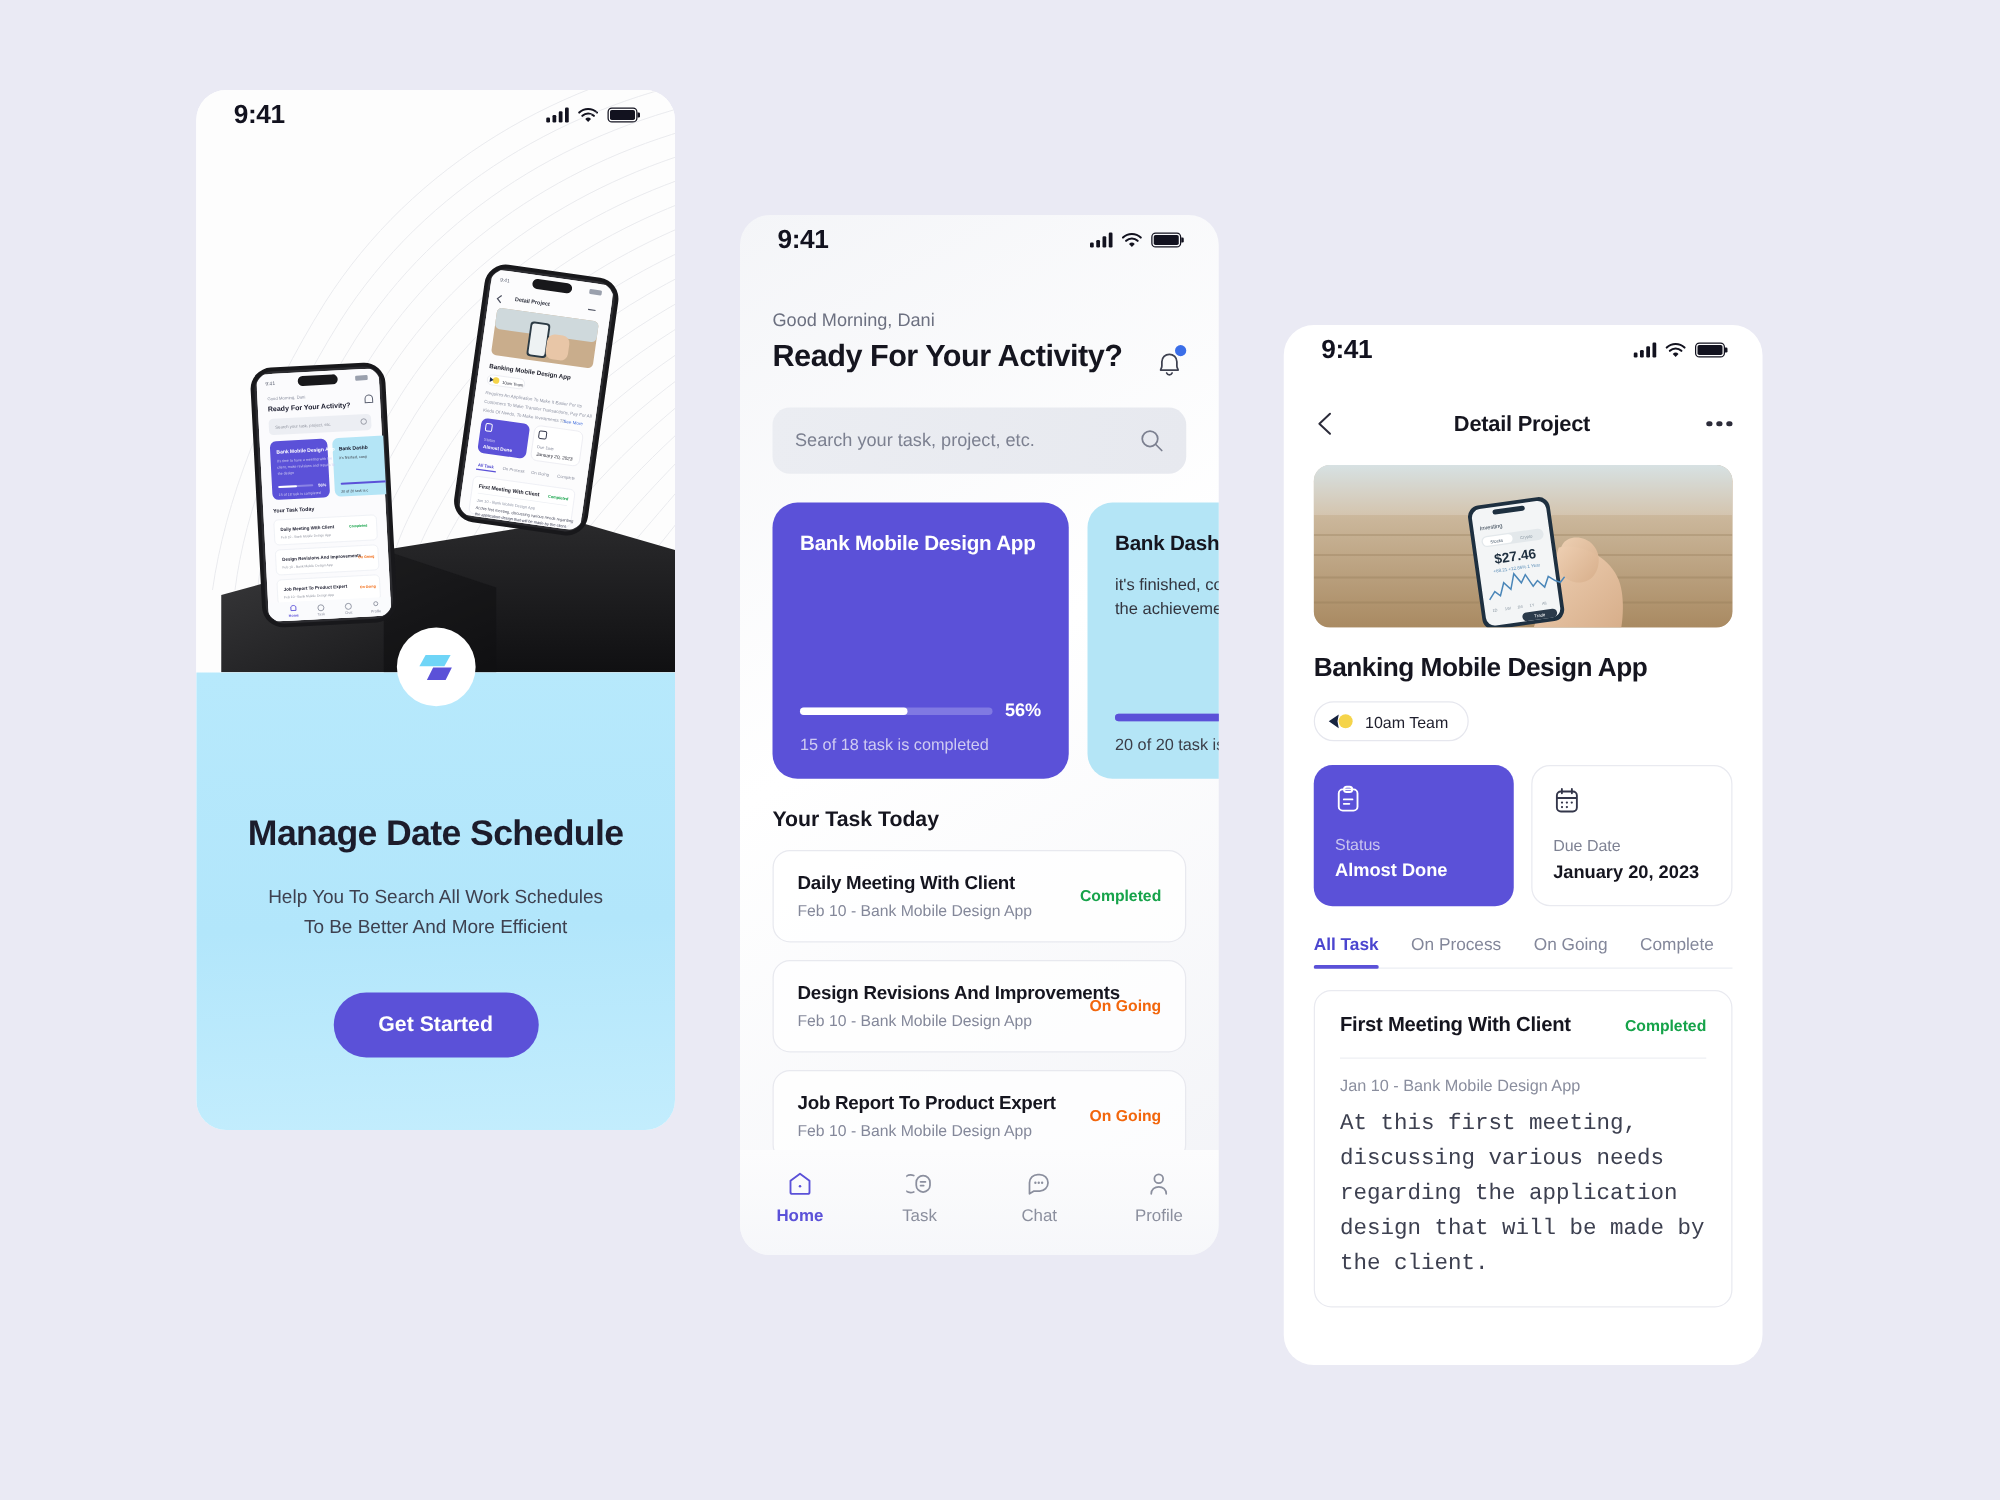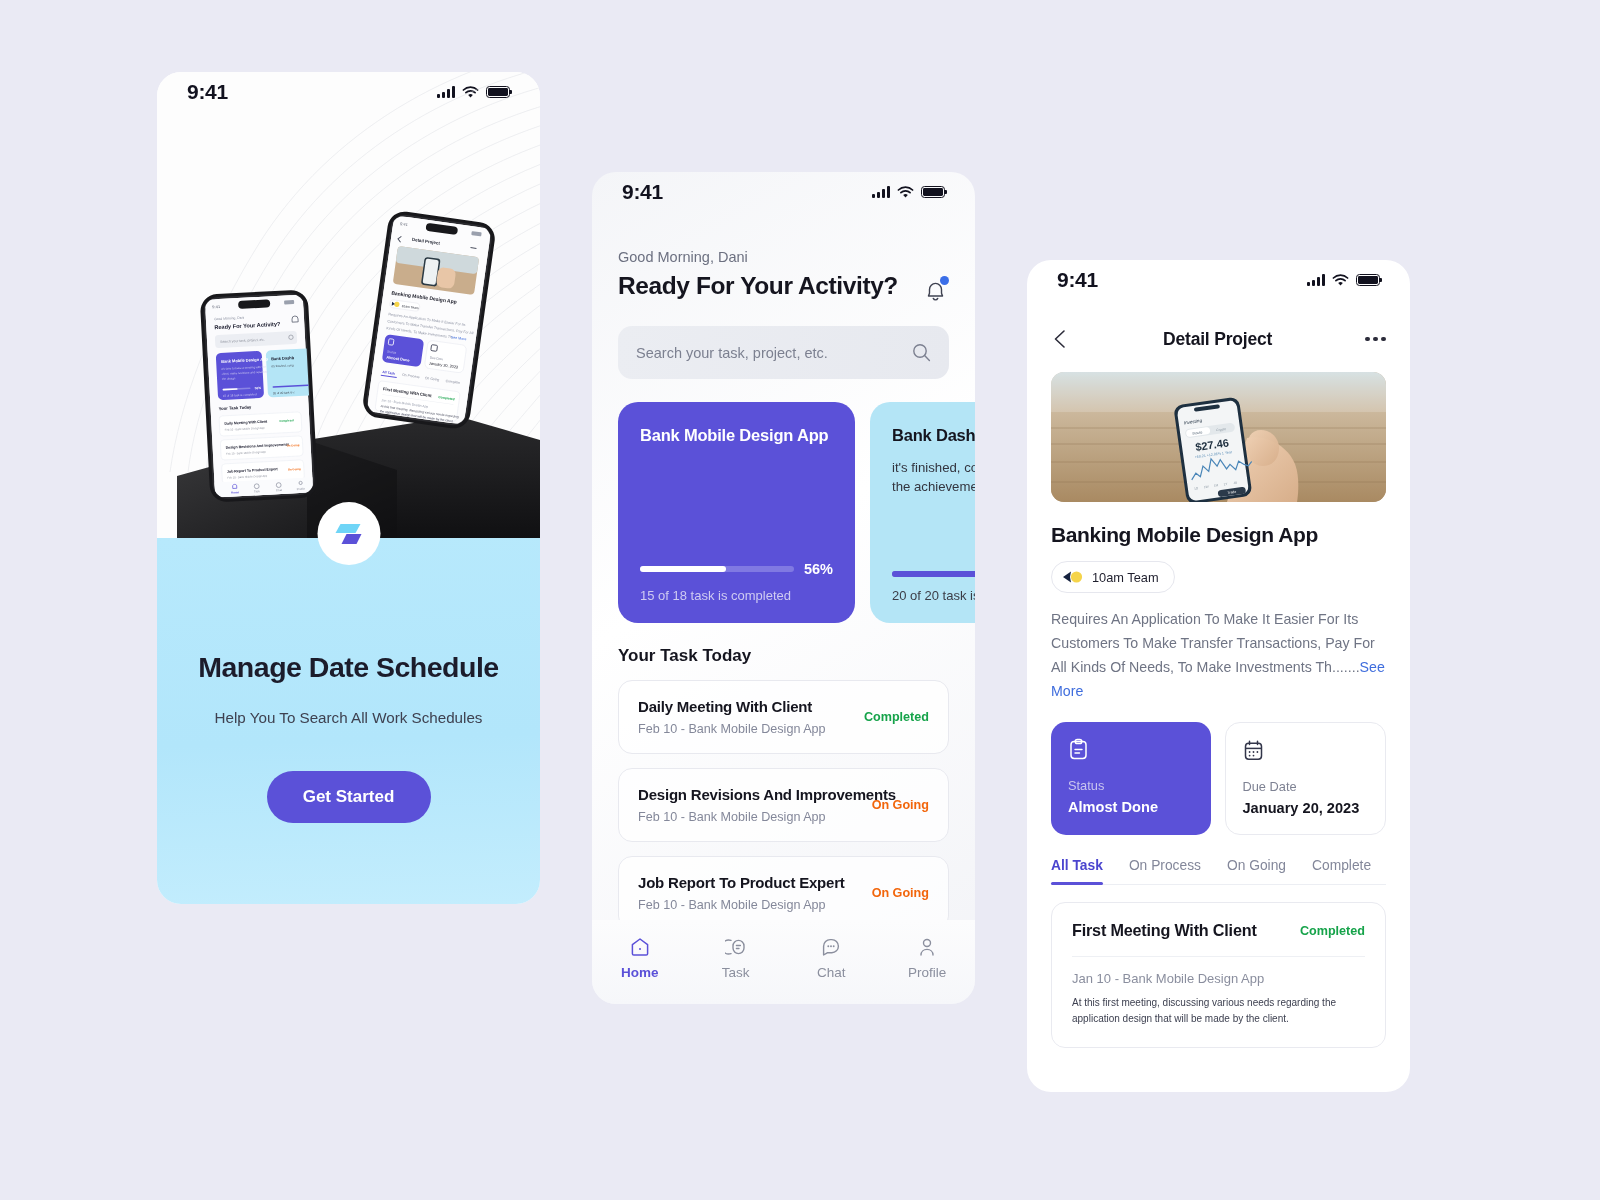--- a/index.html
+++ b/index.html
@@ -253,21 +253,21 @@
     border: 1px solid #e9eaf0;
     border-radius: 14px;
     background: #fff;
     padding: 18px 20px 20px;
     cursor: pointer;
   }
   .dcard-head { display: flex; align-items: center; justify-content: space-between; }
   .dcard-title { font-size: 16.2px; font-weight: bold; color: #15151f; letter-spacing: -0.2px; }
   .dcard-div { height: 1px; background: #eef0f4; margin: 16px 0 14px; }
   .dcard-meta { font-size: 13px; color: #8a8e9e; }
-  .dcard-body { margin-top: 9px; font-size: 10px; line-height: 1.56; color: #3d4050; }
+  .dcard-body { margin-top: 9px; font-size: 18px; line-height: 1.56; color: #3d4050; font-family: Liberation Mono, monospace; }
 
   svg { display: block; }
 </style>
 </head>
 <body>
 
 <div class="stage">
 
   <div class="phone" id="screen1">
 
@@ -452,20 +452,21 @@
         <svg width="30" height="26" viewBox="0 0 30 26">
           <path d="M7 3 L27 3 L22 12 L2 12 Z" fill="#6fd5f7"></path>
           <path d="M13 13 L28 13 L23 23 L8 23 Z" fill="#5b51d8"></path>
         </svg>
       </div>
       <div class="s1-title">
         <div>Manage Date Schedule</div>
       </div>
       <div class="s1-sub">
         <div>Help You To Search All Work Schedules</div>
+        <div>To Be Better And More Efficient</div>
       </div>
       <button class="s1-cta">Get Started</button>
     </div>
   </div>
 
   <div class="phone" id="screen2">
 
     <div class="statusbar">
       <div class="sb-time">9:41</div>
       <div class="sb-icons">
@@ -686,23 +687,20 @@
       <div class="p-title">Banking Mobile Design App</div>
 
       <div class="team-chip">
         <svg width="22" height="16" viewBox="0 0 22 16">
           <path d="M1 8 L9 2.5 L8 8 L9 13.5 Z" fill="#16233f"></path>
           <circle cx="14.5" cy="8" r="5.6" fill="#f5d44a"></circle>
         </svg>
         <span>10am Team</span>
       </div>
 
-      <div class="p-desc">
-        <span>Requires An Application To Make It Easier For Its Customers To Make Transfer Transactions, Pay For All Kinds Of Needs, To Make Investments Th.......</span><span class="seemore">See More</span>
-      </div>
 
       <div class="info-row">
 
         <div class="info-card solid">
           <svg width="21" height="23" viewBox="0 0 21 23">
             <rect x="3" y="3.5" width="15" height="17" rx="3.2" fill="none" stroke="#fff" stroke-width="1.5"></rect>
             <rect x="7.2" y="1.4" width="6.6" height="4.2" rx="2.1" fill="none" stroke="#fff" stroke-width="1.5"></rect>
             <path d="M7 11.5h7M7 15h4.5" stroke="#fff" stroke-width="1.4" stroke-linecap="round"></path>
           </svg>
           <div class="ic-label">Status</div>

